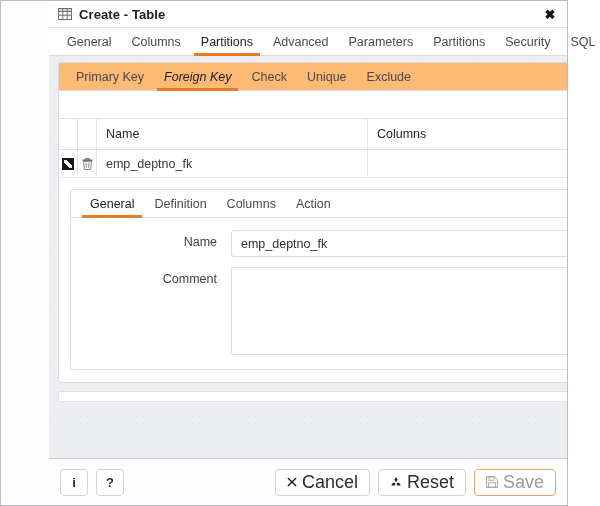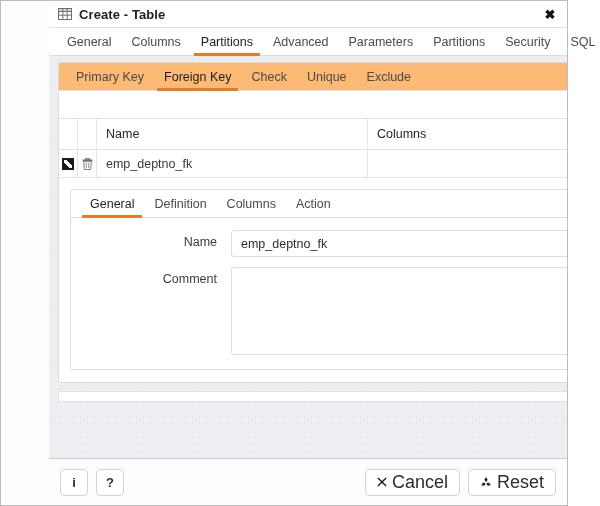--- a/index.html
+++ b/index.html
@@ -124,21 +124,21 @@
   .subtab {
     padding: 0 10px;
     display: flex;
     align-items: center;
     font-size: 12.5px;
     color: #4a4a4a;
     cursor: pointer;
     position: relative;
     white-space: nowrap;
   }
-  .subtab.active { color: #1d1d1d; }
+  .subtab.active { color: #1d1d1d; font-style: italic; }
   .subtab.active::after {
     content: "";
     position: absolute;
     left: 3px; right: 3px; bottom: -1px;
     height: 3px;
     background: #e97a26;
   }
 
   
   .grid-toolbar {
@@ -500,16 +500,26 @@
       <button class="btn">
         <span class="glyph">
           <svg width="12" height="12" viewBox="0 0 12 12">
             <path d="M6 1.1 L7.9 4.3 L6.9 4.3 L6.9 5.6 L5.1 5.6 L5.1 4.3 L4.1 4.3 Z" fill="#1d1d1d"></path>
             <path d="M1.3 9.6 L3.1 6.3 L3.6 7.2 L4.7 6.6 L5.6 8.2 L4.5 8.8 L5 9.6 Z" fill="#1d1d1d"></path>
             <path d="M10.7 9.6 L7 9.6 L7.5 8.8 L6.4 8.2 L7.3 6.6 L8.4 7.2 L8.9 6.3 Z" fill="#1d1d1d"></path>
           </svg>
         </span>
         <span>Reset</span>
       </button>
+      <button class="btn save">
+        <span class="glyph">
+          <svg width="12" height="12" viewBox="0 0 12 12">
+            <path d="M0.6 0.6 H8.6 L11.4 3.4 V11.4 H0.6 Z" fill="none" stroke="#a2a2a2" stroke-width="1"></path>
+            <rect x="3" y="0.9" width="5" height="3.4" fill="none" stroke="#a2a2a2" stroke-width="0.9"></rect>
+            <rect x="2.6" y="6.8" width="6.8" height="4.4" fill="none" stroke="#a2a2a2" stroke-width="0.9"></rect>
+          </svg>
+        </span>
+        <span>Save</span>
+      </button>
     </div>
   </div>
 
 </div>
 
 </body></html>

